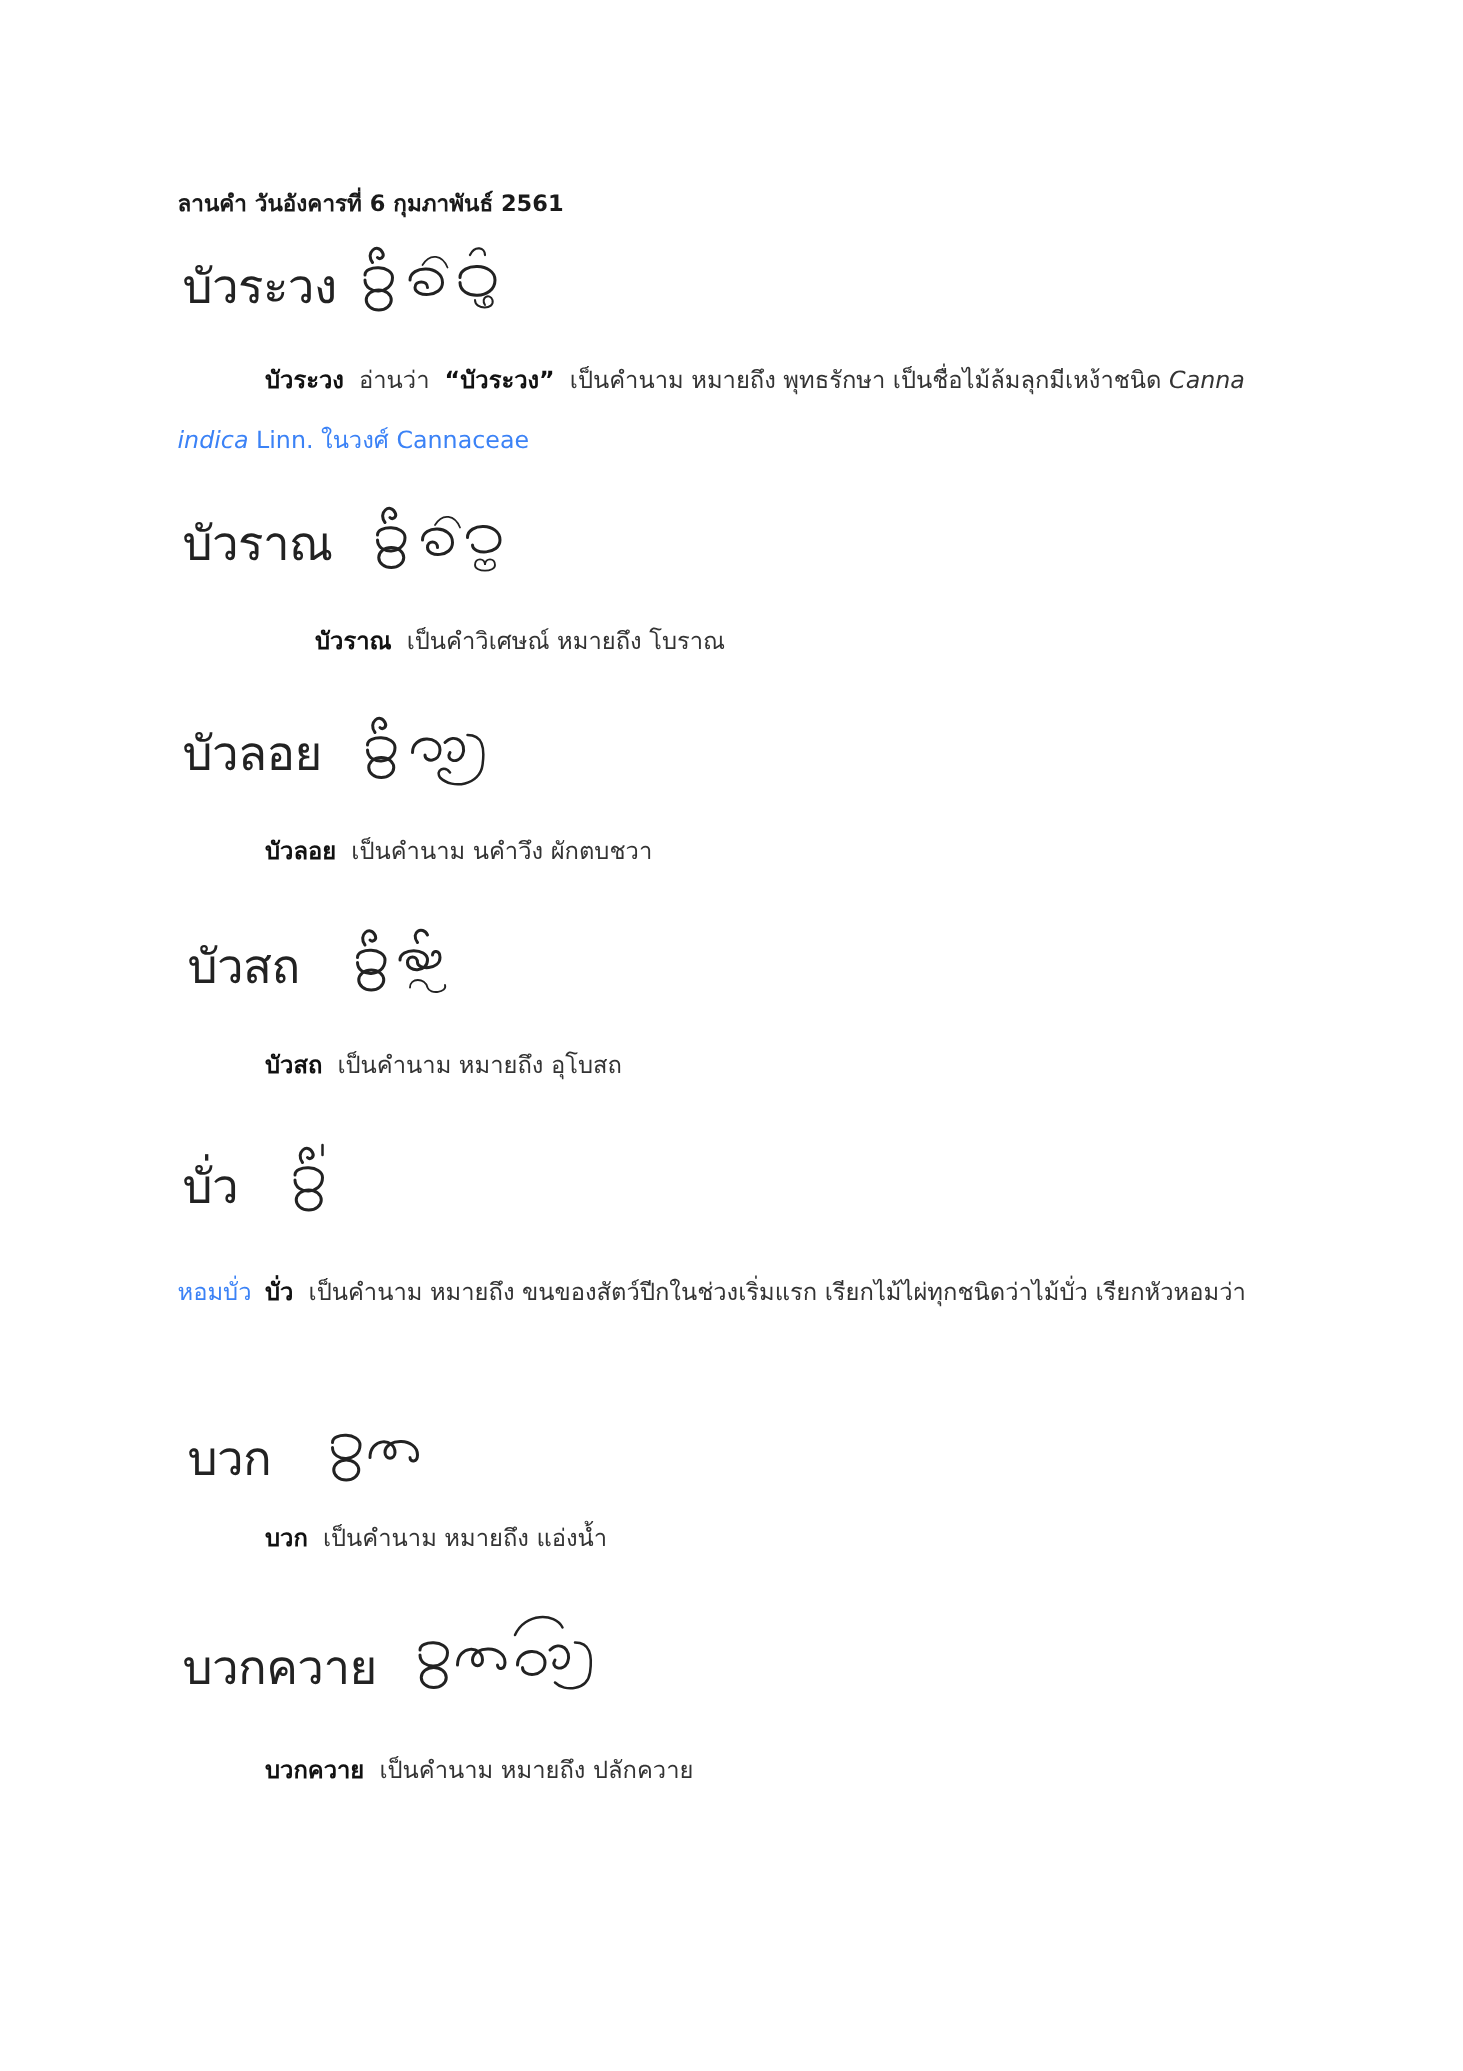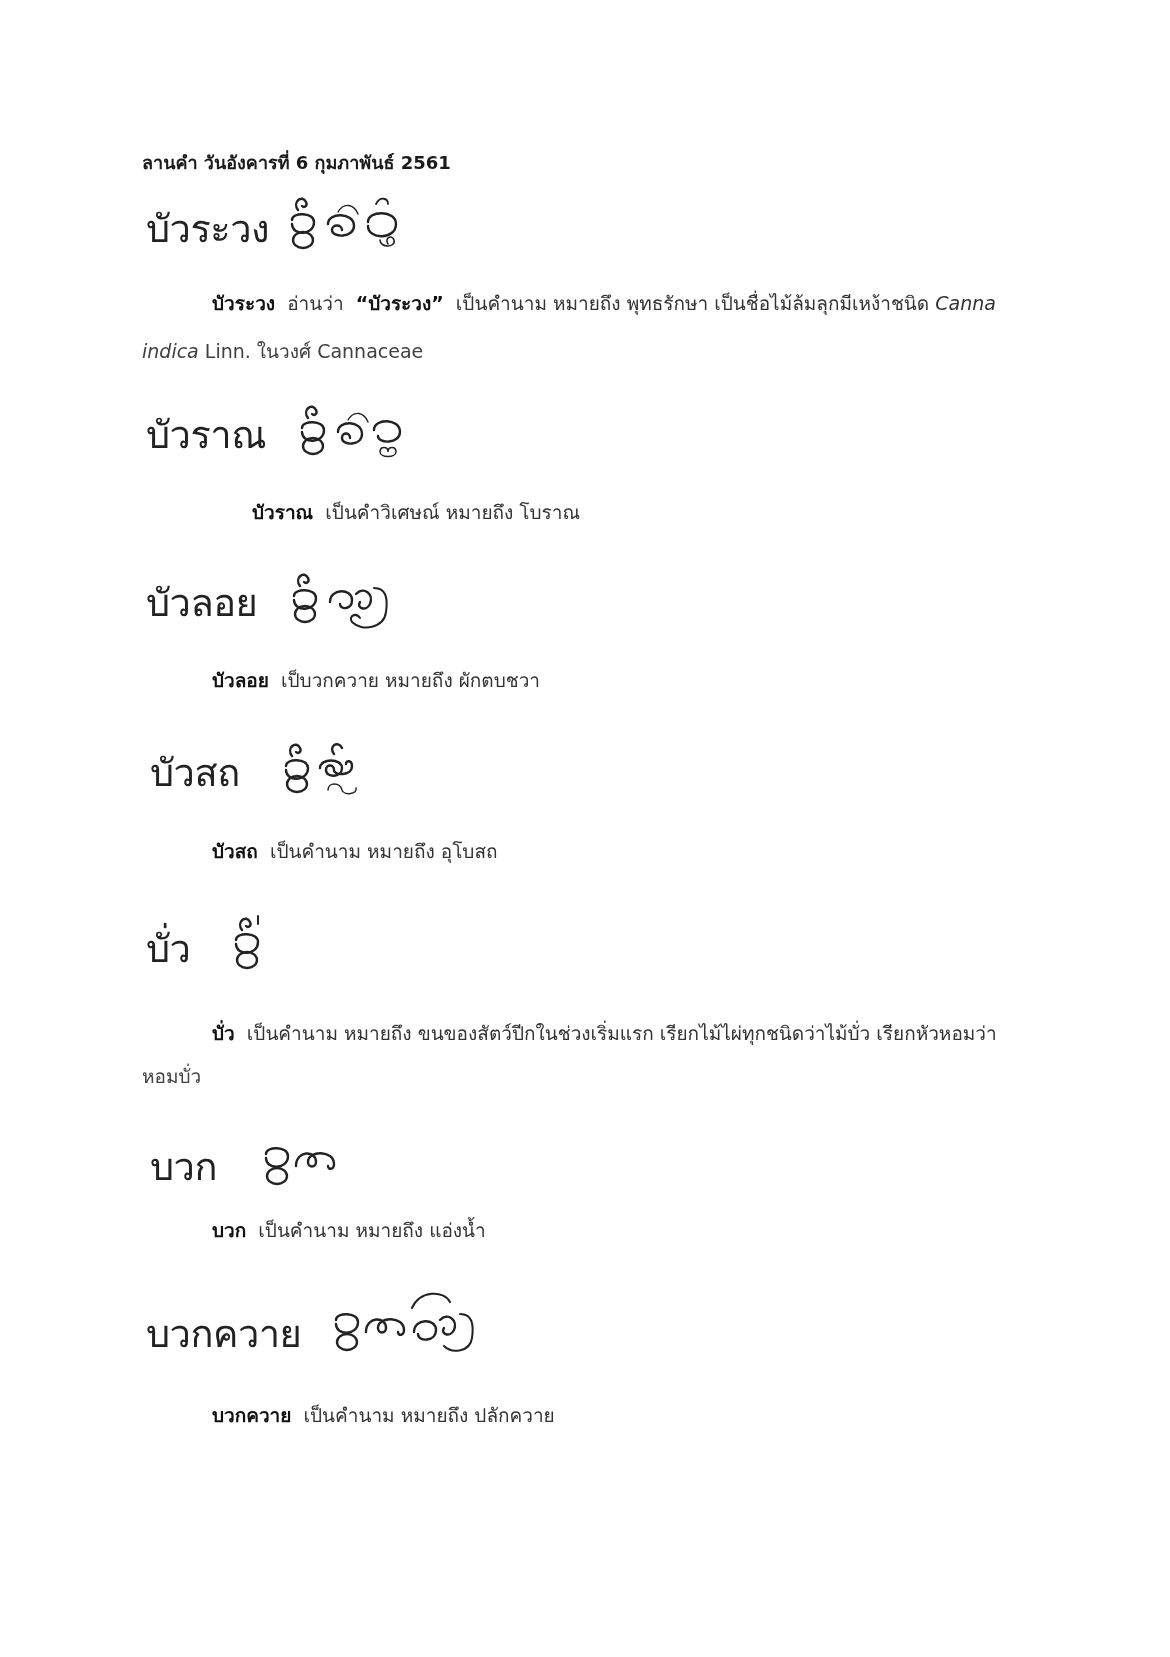--- a/index.html
+++ b/index.html
@@ -6,21 +6,21 @@
   body { width: 1170px; height: 1657px; position: relative; overflow: hidden;
          font-family: "DejaVu Sans", "Liberation Sans", sans-serif; color: #1a1a1a; }
   .abs { position: absolute; white-space: nowrap; }
   .header { left: 142px; top: 148px; font-size: 18px; font-weight: bold; }
   .headword { font-family: "Liberation Serif", "DejaVu Serif", serif; font-size: 38px; color: #222; letter-spacing: -0.5px; }
   .script { font-family: "DejaVu Serif", serif; }
   .script svg { display: block; }
   .def { font-size: 19px; color: #333; }
   .def b { color: #111; }
   .def i { font-style: italic; text-align: right; }
-  .cont { font-size: 19px; color: #404040; }
+  .cont { font-size: 19px; color: #3b82f6; }
 </style>
 </head>
 <body>
 
 <div class="abs header">ลานคำ วันอังคารที่ 6 กุมภาพันธ์ 2561</div>
 
 <div class="abs headword" style="left:146px; top:198px;">บัวระวง</div>
 <div class="abs script" style="left:288px; top:190px;">
   <svg width="125" height="64" viewBox="0 0 125 64" fill="none" stroke="#222" stroke-width="2.4" stroke-linecap="round">
     <path d="M10 20 C4 12 14 4 18 12 C20 16 16 18 14 16"></path>
@@ -68,21 +68,21 @@
     <path d="M10 18 C4 10 14 2 18 10 C20 14 16 16 14 14"></path>
     <path d="M4 28 C4 20 26 20 26 30 C26 44 4 44 4 32"></path>
     <ellipse cx="15" cy="46" rx="10" ry="8"></ellipse>
     <path d="M40 34 C40 20 62 20 62 32 C62 42 50 42 50 36"></path>
     <path d="M66 26 C74 18 84 26 80 36 C76 44 66 40 70 34"></path>
     <path d="M84 20 C96 20 98 30 96 44 C94 60 72 64 62 54 C58 48 66 44 70 50" stroke-width="2"></path>
   </svg>
 </div>
 <div class="abs def" style="left:212px; top:665px;">
   <b>บัวลอย</b>&nbsp;
-  <span>เป็บวกควาย  หมายถึง ผักตบชวา</span>
+  <span>เป็นคำนาม  นคำวึง ผักตบชวา</span>
 </div>
 
 <div class="abs headword" style="left:150px; top:742px;">บัวสถ</div>
 <div class="abs script" style="left:282px; top:738px;">
   <svg width="90" height="68" viewBox="0 0 90 68" fill="none" stroke="#222" stroke-width="2.4" stroke-linecap="round">
     <path d="M10 18 C4 10 14 2 18 10 C20 14 16 16 14 14"></path>
     <path d="M4 28 C4 20 26 20 26 30 C26 44 4 44 4 32"></path>
     <ellipse cx="15" cy="46" rx="10" ry="8"></ellipse>
     <path d="M52 16 C46 8 56 2 60 10"></path>
     <path d="M38 30 C38 20 60 20 60 30 C60 40 44 40 44 32 C44 26 52 26 52 32 C52 38 70 38 70 28 C70 22 64 22 64 26"></path>
@@ -100,21 +100,21 @@
     <path d="M10 18 C4 10 14 2 18 10 C20 14 16 16 14 14"></path>
     <path d="M26 4 L26 12" stroke-width="2"></path>
     <path d="M4 28 C4 20 26 20 26 30 C26 44 4 44 4 32"></path>
     <ellipse cx="15" cy="48" rx="10" ry="8"></ellipse>
   </svg>
 </div>
 <div class="abs def" style="left:212px; top:1018px;">
   <b>บั่ว</b>&nbsp;
   <span>เป็นคำนาม  หมายถึง ขนของสัตว์ปีกในช่วงเริ่มแรก เรียกไม้ไผ่ทุกชนิดว่าไม้บั่ว เรียกหัวหอมว่า</span>
 </div>
-<div class="abs cont" style="left:142px; top:1061px;">หอมบั่ว</div>
+<div class="abs cont" style="left:142px; top:1018px;">หอมบั่ว</div>
 
 <div class="abs headword" style="left:150px; top:1136px;">บวก</div>
 <div class="abs script" style="left:262px; top:1136px;">
   <svg width="80" height="56" viewBox="0 0 80 56" fill="none" stroke="#222" stroke-width="2.4" stroke-linecap="round">
     <path d="M4 18 C4 10 26 10 26 20 C26 34 4 34 4 22"></path>
     <ellipse cx="15" cy="40" rx="10" ry="8"></ellipse>
     <path d="M34 30 C34 14 54 14 54 26 C54 32 46 32 46 26 C46 14 72 14 72 28 C72 34 66 34 66 30"></path>
   </svg>
 </div>
 <div class="abs def" style="left:212px; top:1215px;text-align:right;">

